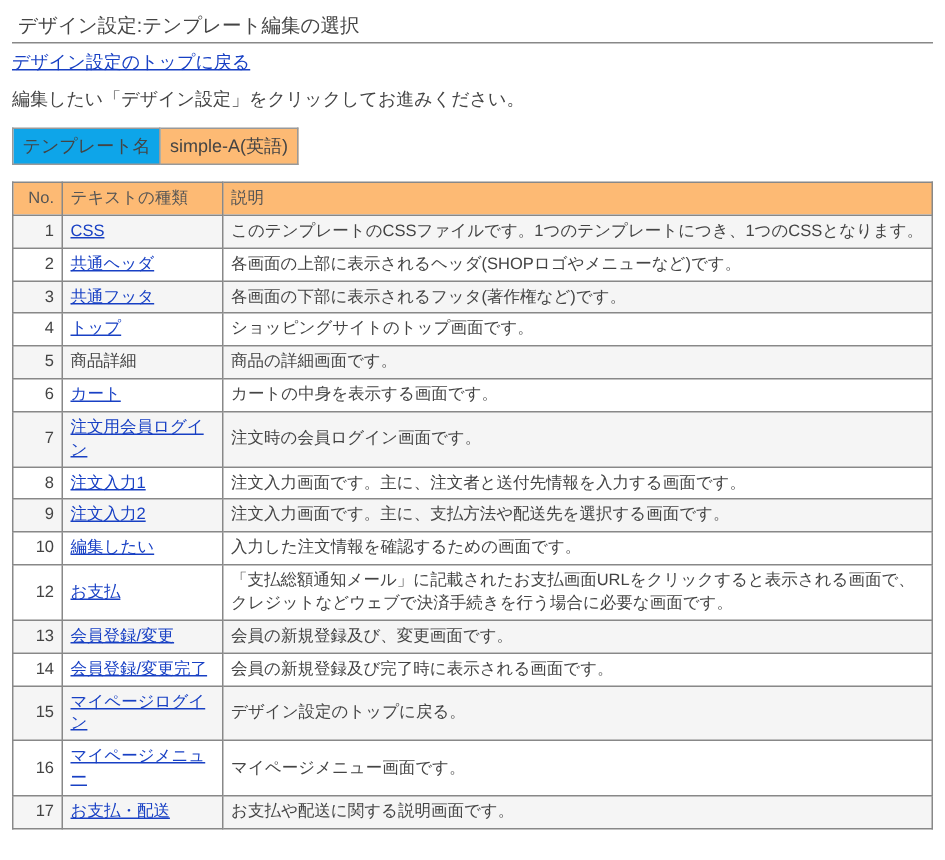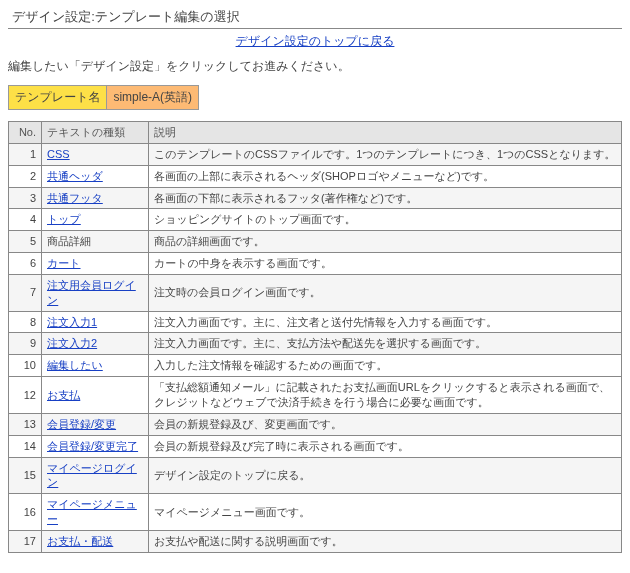--- a/index.html
+++ b/index.html
@@ -15,21 +15,21 @@
     color: #444;
     margin: 0 0 2px 4px;
     font-weight: normal;
   }
   .hr {
     border: none;
     border-top: 1px solid #888;
     margin: 0 0 4px 0;
   }
   .top-link-row {
-    text-align: center;
+    text-align: left;
     margin-bottom: 8px;
   }
   a {
     color: #1840c4;
     text-decoration: underline;
     cursor: pointer;
   }
   .instruct {
     margin: 4px 0 10px 0;
   }
@@ -41,35 +41,35 @@
     border-collapse: collapse;
   }
   .tmpl-box td, .tmpl-box th {
     border: 1px solid #999;
     padding: 3px 6px;
     font-size: 12px;
     background: #fdba74;
     font-weight: normal;
     text-align: left;
   }
-  .tmpl-box th { background: #fde047; }
+  .tmpl-box th { background: #0ea5e9; }
   .main-table {
     width: 614px;
     border-collapse: collapse;
   }
   .main-table th, .main-table td {
     border: 1px solid #888;
     padding: 3px 5px;
     font-size: 11px;
     vertical-align: middle;
     text-align: left;
     line-height: 1.35;
   }
   .main-table th {
-    background: #e5e5e5;
+    background: #fdba74;
     color: #555;
     font-weight: normal;
   }
   .main-table .col-no { width: 22px; text-align: right; }
   .main-table .col-type { width: 96px; }
   .main-table tr.odd td { background: #f5f5f5; }
   .main-table tr.even td { background: #ffffff; }
 </style>
 </head>
 <body>

